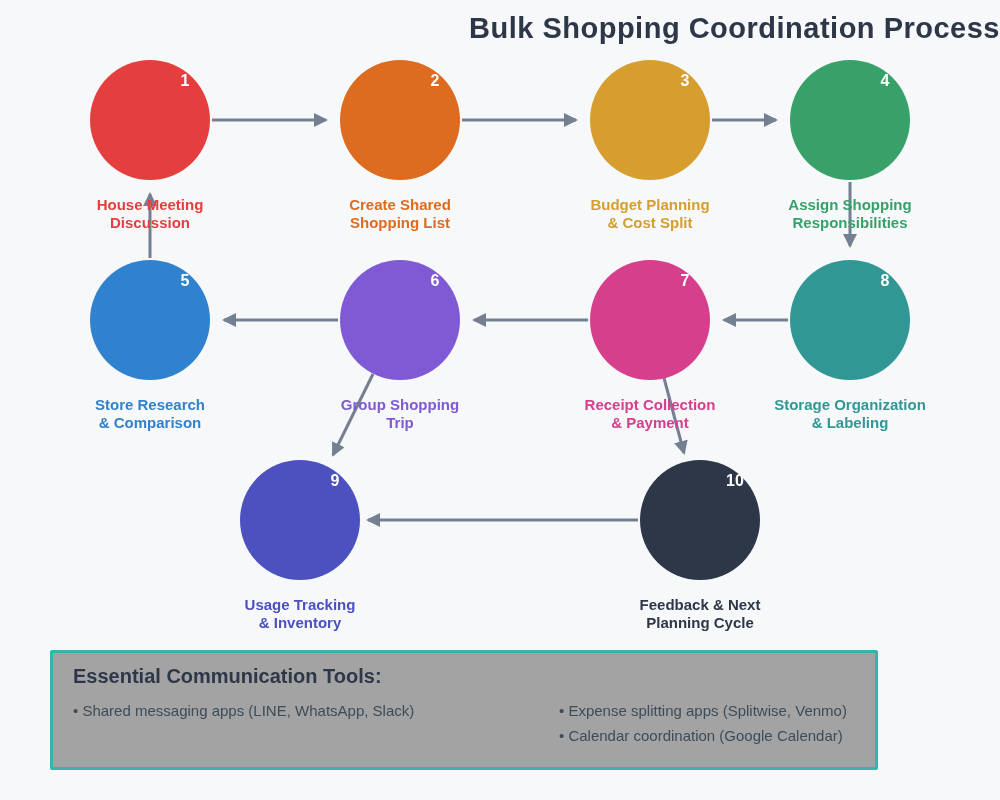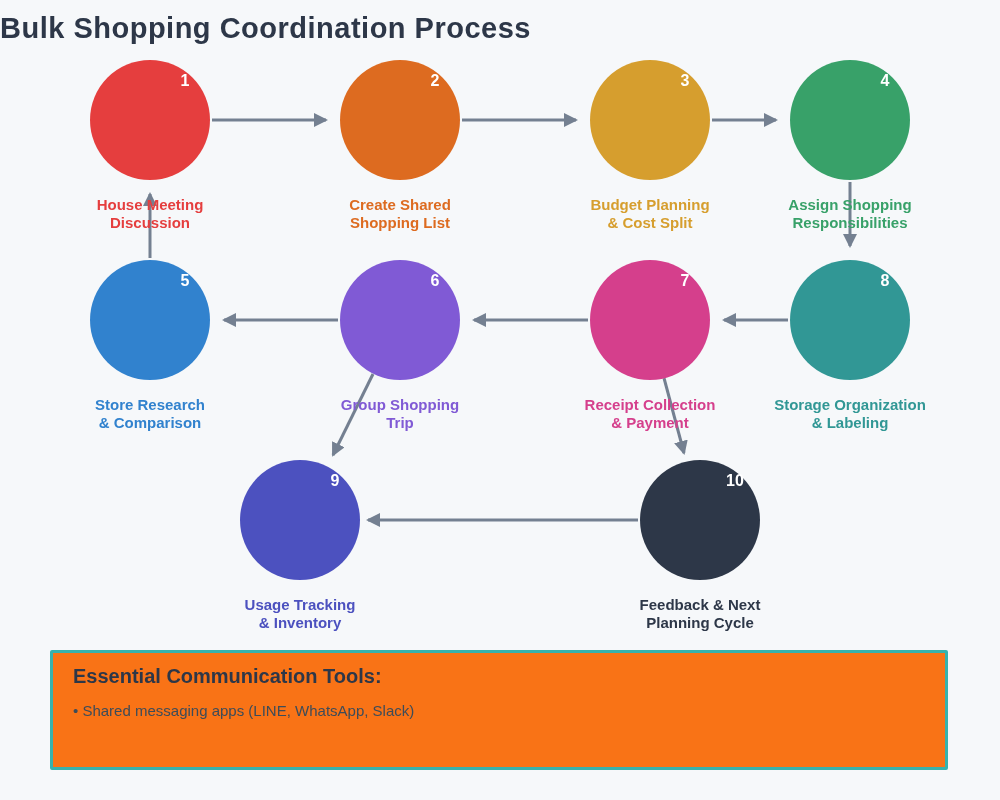--- a/index.html
+++ b/index.html
@@ -6,43 +6,43 @@
   body {
     width: 1000px; height: 800px;
     background: #f6f8fa;
     font-family: "Liberation Sans", sans-serif;
     overflow: hidden;
   }
   .stage { position: relative; width: 1000px; height: 800px; }
 
   .page-title {
     position: absolute; top: 12px; left: 0; width: 1000px;
-    margin: 0; text-align: left;
+    margin: 0; text-align: right;
     font-size: 29px; font-weight: bold; color: #2d3748;
     letter-spacing: 0.5px;
   }
 
   svg.flow { position: absolute; top: 0; left: 0; }
 
   svg .num {
     font-family: "Liberation Sans", sans-serif;
     font-size: 16px; font-weight: bold; fill: #ffffff;
     text-anchor: middle;
   }
   svg .lbl {
     font-family: "Liberation Sans", sans-serif;
     font-size: 15px; font-weight: bold;
     text-anchor: middle;
   }
   svg line { stroke: #748091; stroke-width: 3; }
 
   .tools-panel {
     position: absolute; left: 50px; top: 650px;
-    width: 898px; height: 120px;
-    background: #f97316;
+    width: 828px; height: 120px;
+    background: #a3a3a3;
     border: 3px solid #38b2ac;
     border-radius: 2px;
     box-sizing: border-box;
     padding: 12px 20px 8px 20px;
   }
   .tools-heading {
     margin: 0 0 10px 0;
     font-size: 20px; font-weight: bold; color: #2d3748;
   }
   .tools-columns { display: flex; gap: 36px; }
@@ -150,16 +150,20 @@
       <text class="lbl" x="700" y="628" fill="#2d3748">Planning Cycle</text>
     </g>
   </svg>
 
   <div class="tools-panel">
     <h2 class="tools-heading">Essential Communication Tools:</h2>
     <div class="tools-columns">
       <ul class="tools-col left">
         <li>Shared messaging apps (LINE, WhatsApp, Slack)</li>
       </ul>
+      <ul class="tools-col right">
+        <li>Expense splitting apps (Splitwise, Venmo)</li>
+        <li>Calendar coordination (Google Calendar)</li>
+      </ul>
     </div>
   </div>
 
 </div>
 
 </body></html>

